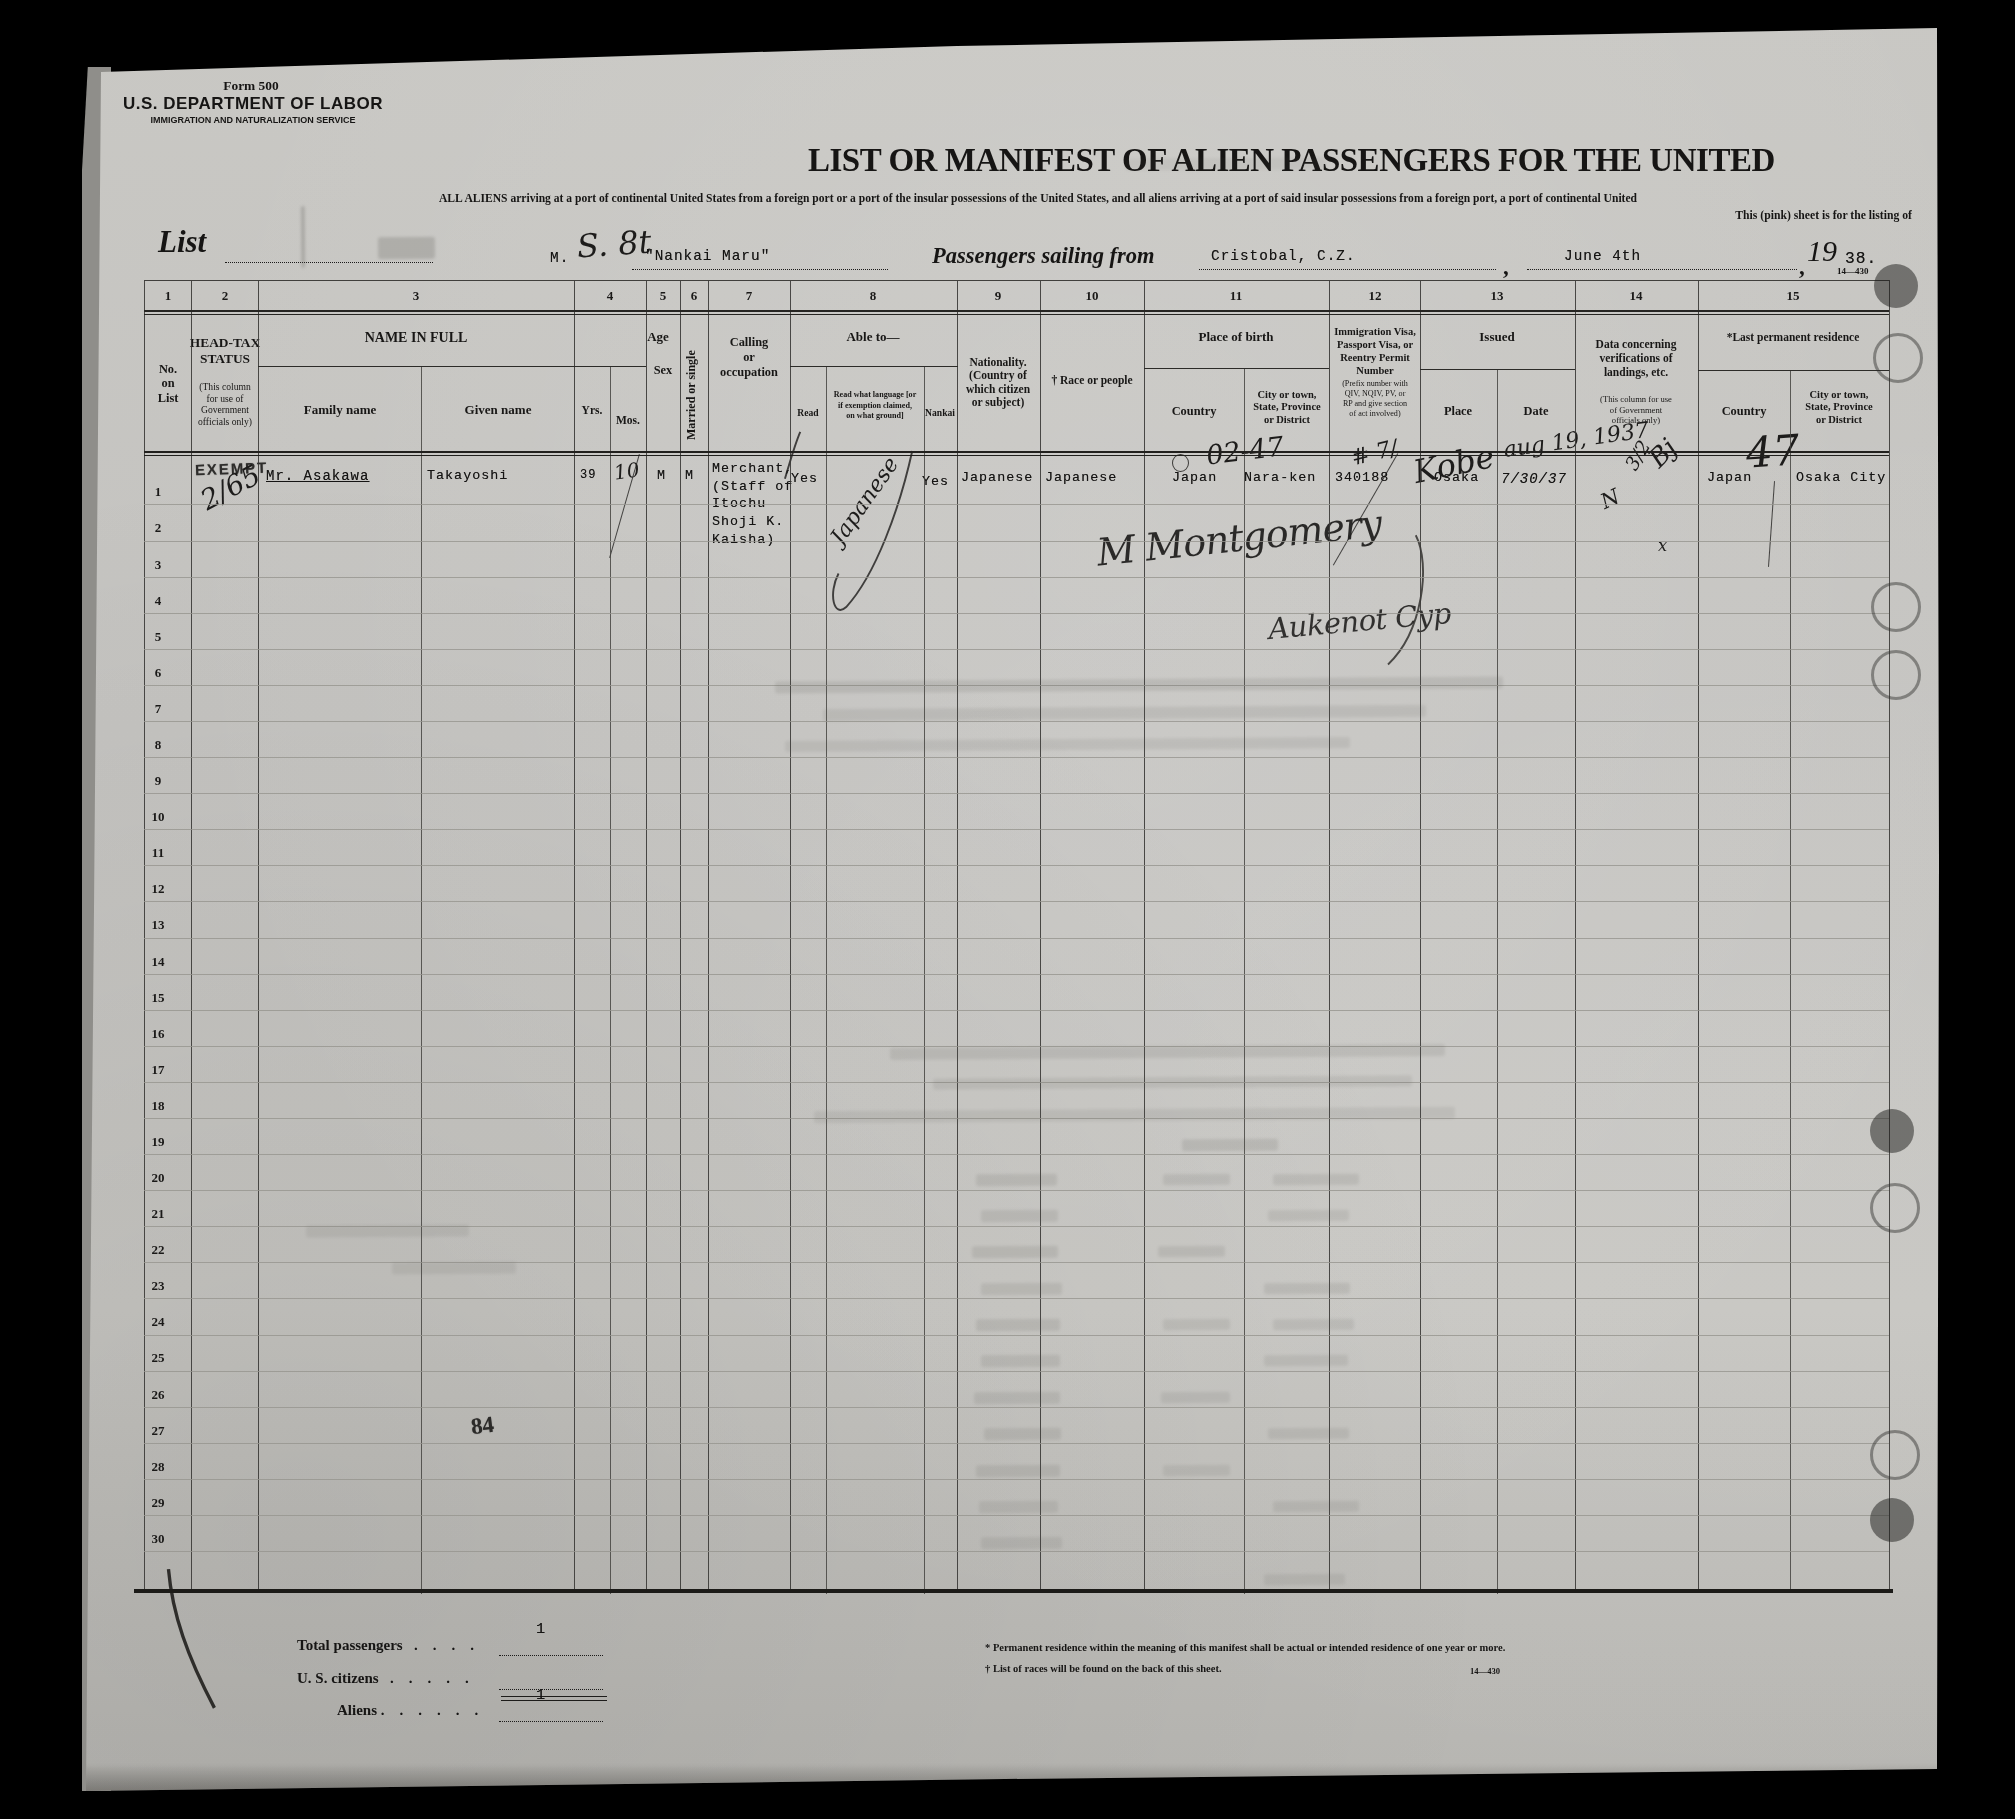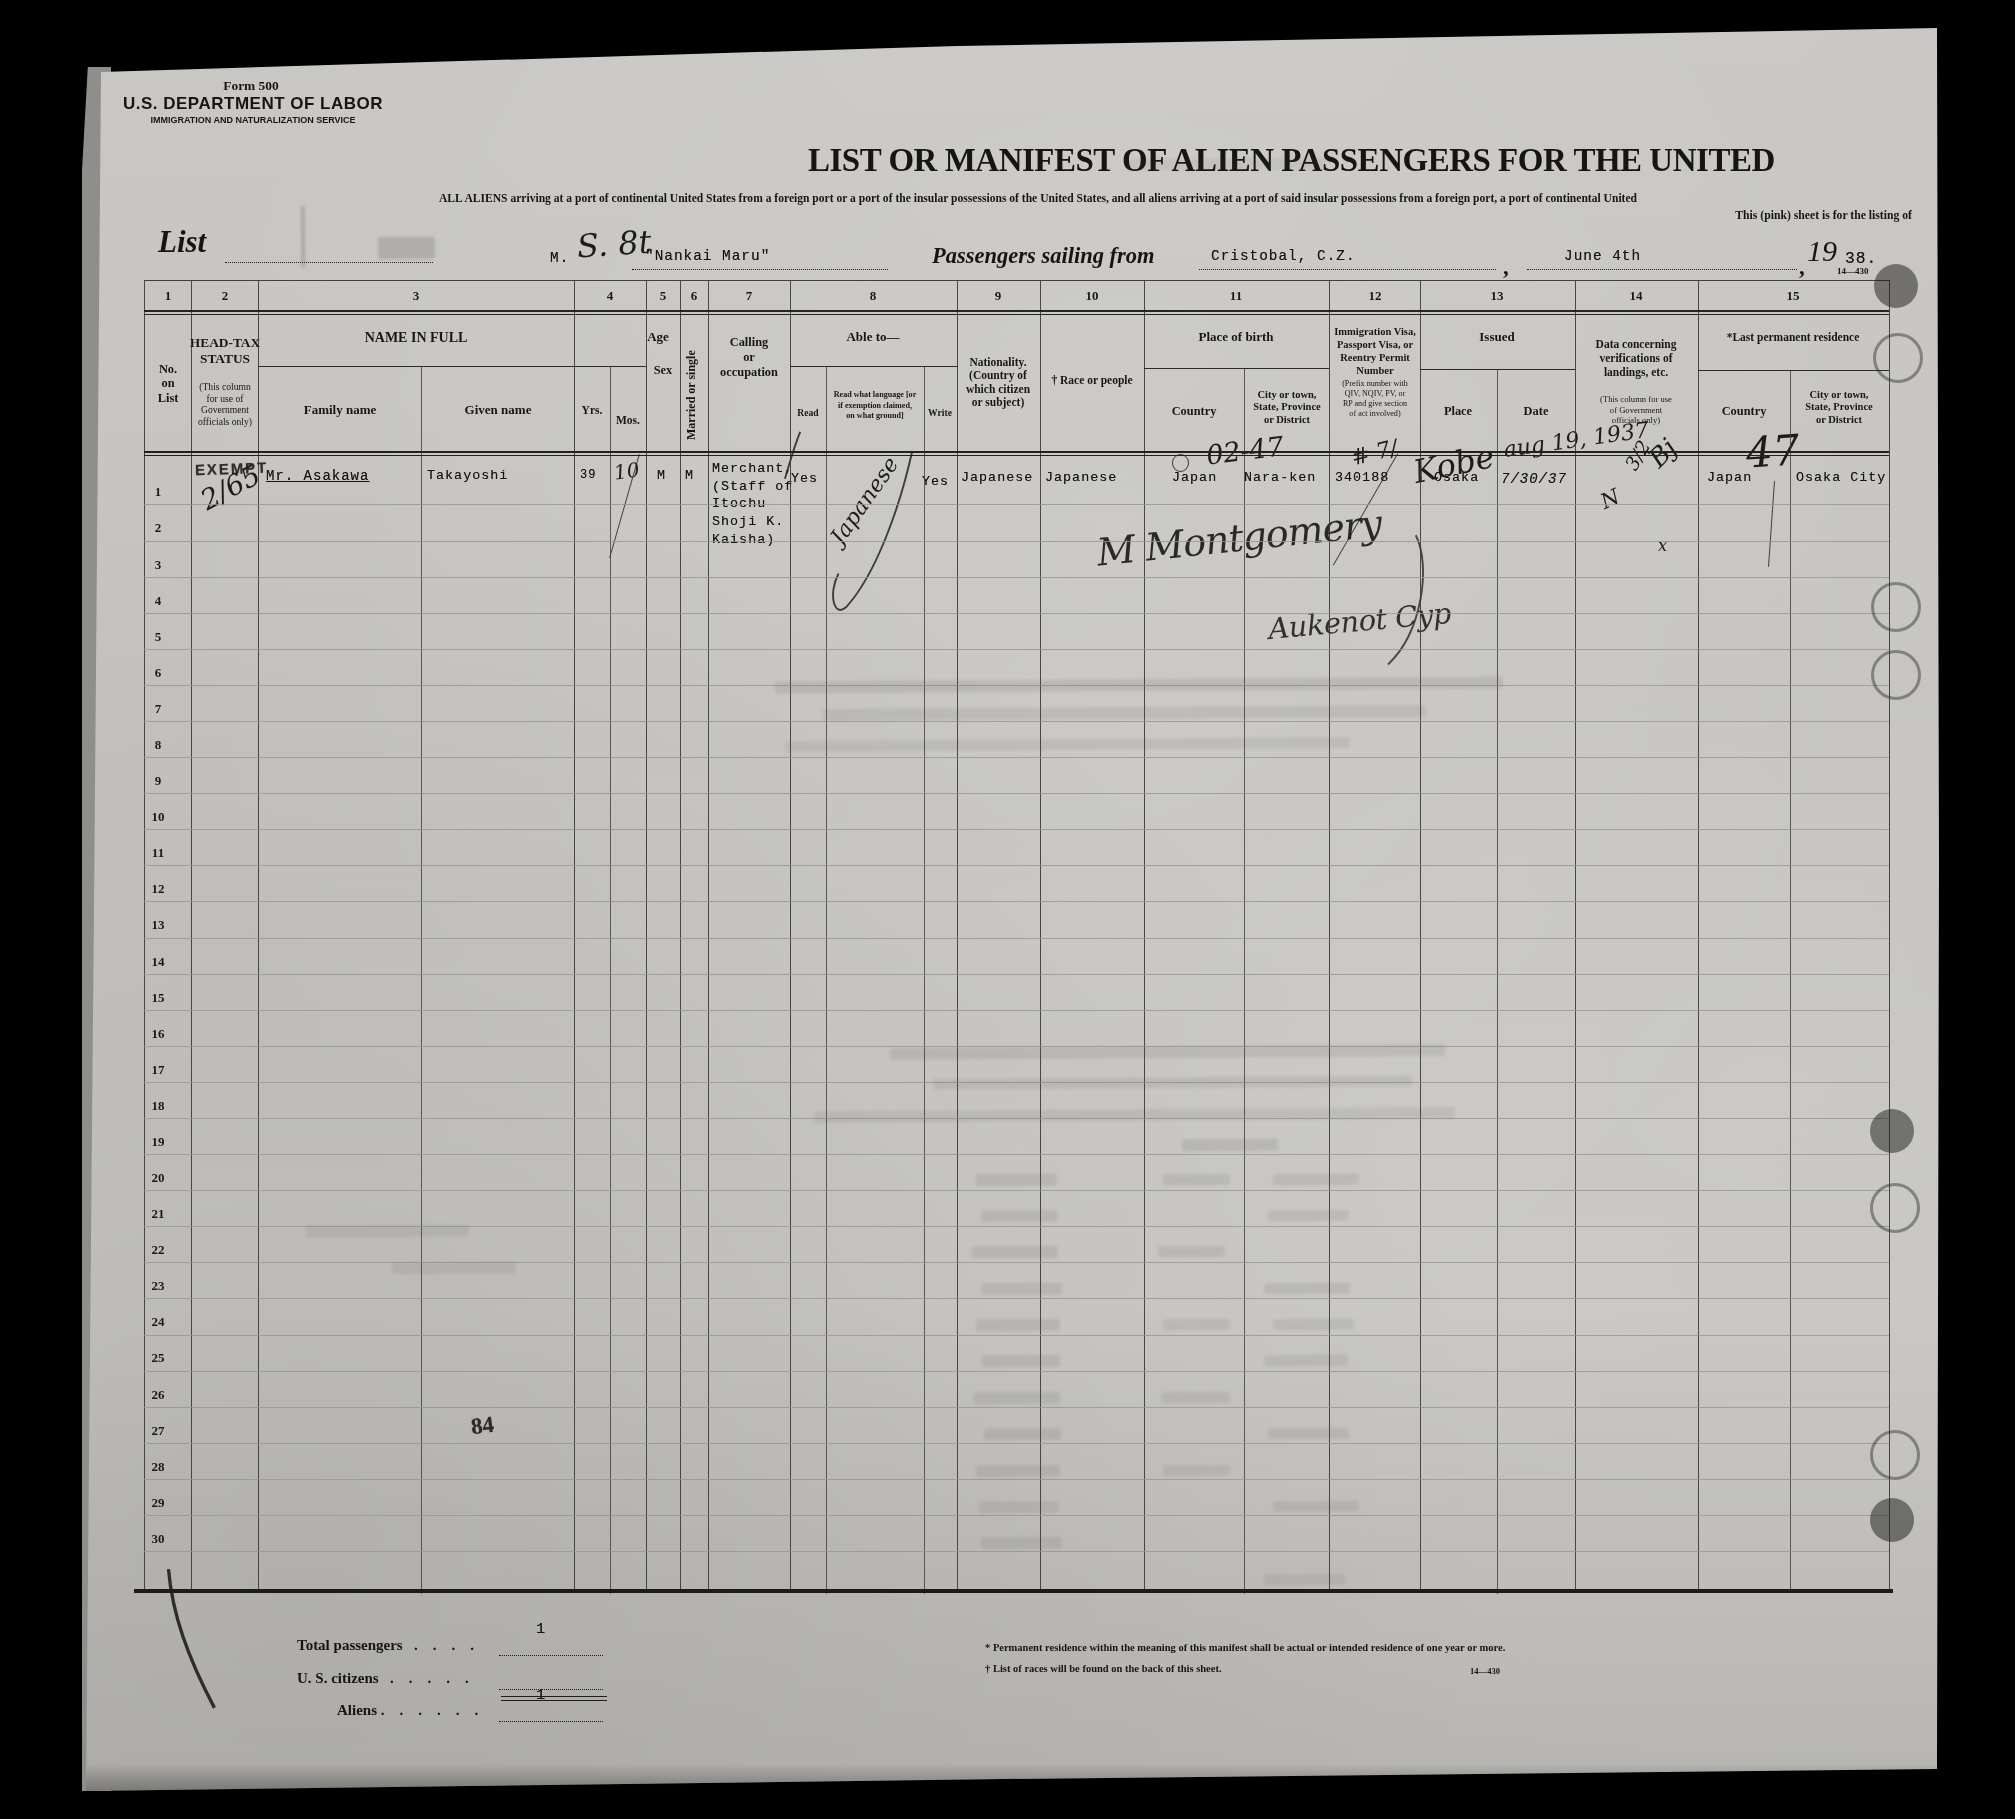--- a/index.html
+++ b/index.html
@@ -80,21 +80,21 @@
 
   <div class="abs serif hdr ctr" style="left:663px;top:363px;font-size:12.4px;">Sex</div>
 
   <div class="abs serif hdr" style="left:685px;top:440px;font-size:12px;white-space:nowrap;transform:rotate(-90deg);transform-origin:left top;">Married or single</div>
 
   <div class="abs serif hdr ctr" style="left:749px;top:335px;font-size:12.4px;line-height:15px;">Calling<br>or<br>occupation</div>
 
   <div class="abs serif hdr ctr" style="left:873px;top:330px;font-size:13px;">Able to—</div>
   <div class="abs serif hdr ctr" style="left:808px;top:407px;font-size:9.6px;">Read</div>
   <div class="abs serif hdr ctr" style="left:875px;top:390px;font-size:8.1px;line-height:10.5px;">Read what language [or<br>if exemption claimed,<br>on what ground]</div>
-  <div class="abs serif hdr ctr" style="left:940px;top:407px;font-size:9.6px;">Write</div>
+  <div class="abs serif hdr ctr" style="left:940px;top:407px;font-size:9.6px;">Nankai</div>
 
   <div class="abs serif hdr ctr" style="left:998px;top:356px;font-size:11.5px;line-height:13.4px;">Nationality.<br>(Country of<br>which citizen<br>or subject)</div>
 
   <div class="abs serif hdr ctr" style="left:1092px;top:374px;font-size:11.5px;">† Race or people</div>
 
   <div class="abs serif hdr ctr" style="left:1236px;top:330px;font-size:13px;">Place of birth</div>
   <div class="abs serif hdr ctr" style="left:1194px;top:404px;font-size:12.4px;">Country</div>
   <div class="abs serif hdr ctr" style="left:1287px;top:389px;font-size:10.5px;line-height:12.4px;">City or town,<br>State, Province<br>or District</div>
 
   <div class="abs serif hdr ctr" style="left:1375px;top:325px;font-size:10.5px;line-height:13px;">Immigration Visa,<br>Passport Visa, or<br>Reentry  Permit<br>Number</div>

